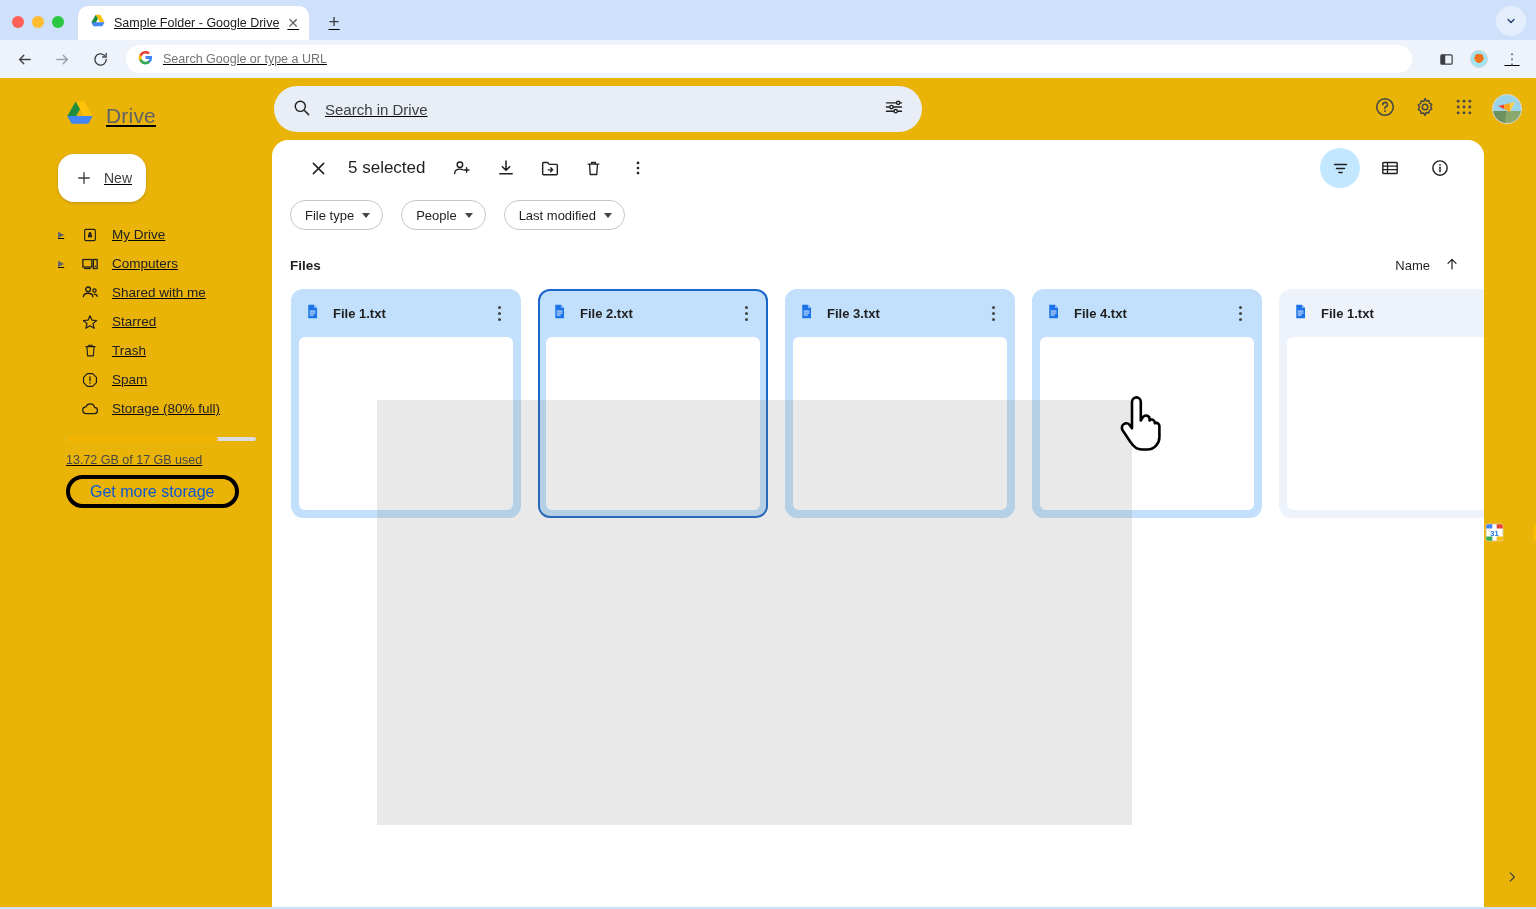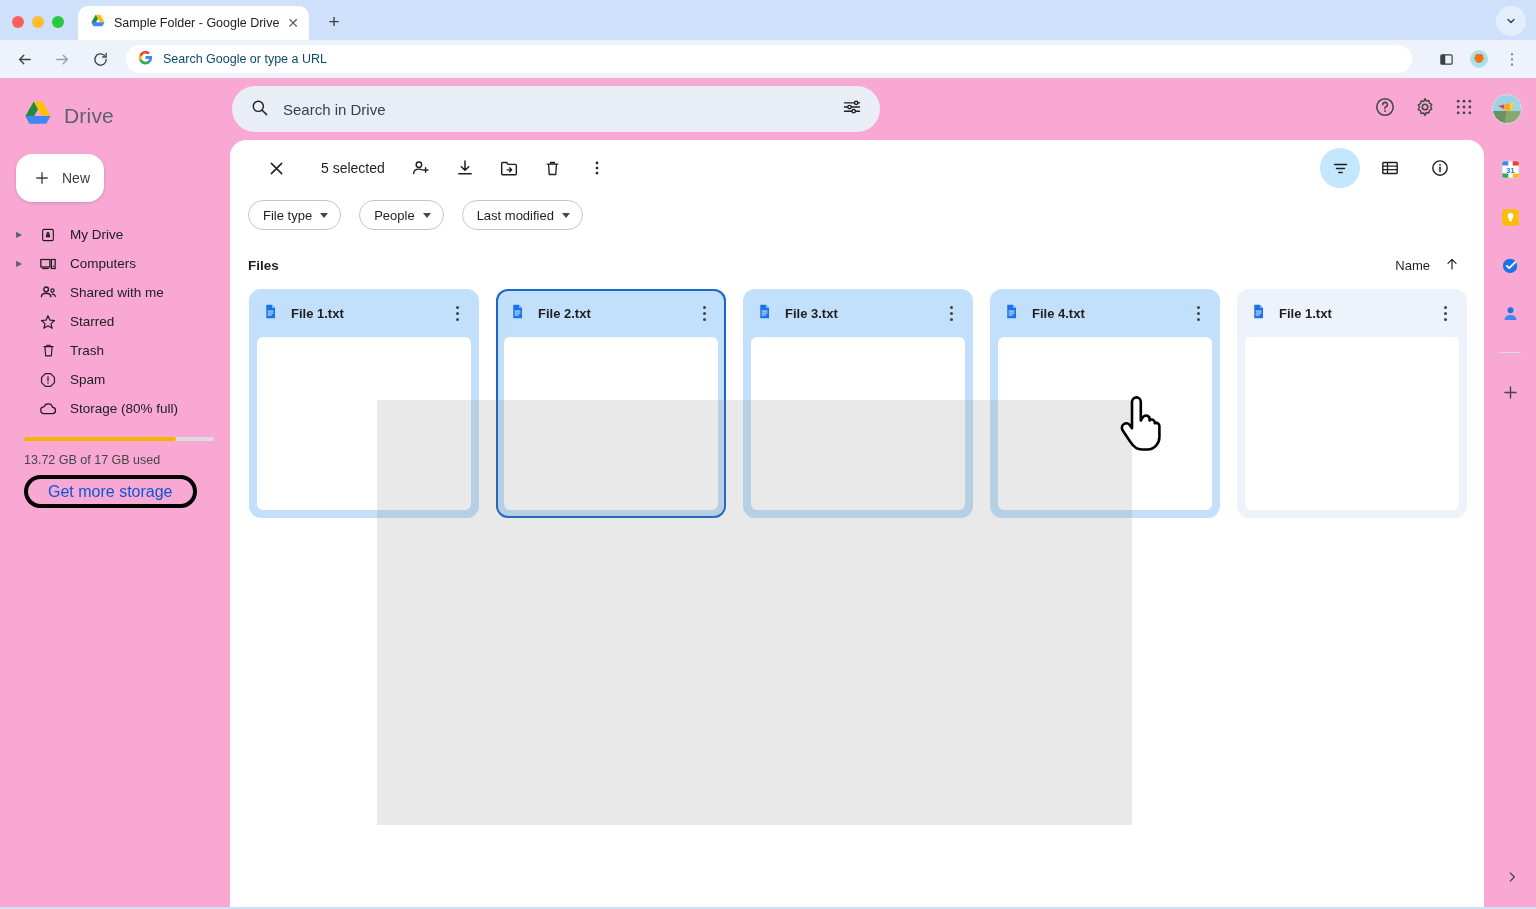--- a/index.html
+++ b/index.html
@@ -4,21 +4,21 @@
 <style>
   * { box-sizing: border-box; margin: 0; padding: 0; }
   html, body {
     width: 1536px; height: 909px;
     overflow: hidden;
     font-family: "Liberation Sans", sans-serif;
     background: #ffffff;
   }
 
   
-  .browser { width: 1536px; height: 909px; position: relative; background:#cfe0fb; }
+  .browser { width: 1536px; height: 909px; position: relative; background:#cfe0fb;text-decoration:underline; }
 
   .tabstrip {
     height: 40px; background: #cfe0fb;
     display: flex; align-items: flex-end; padding-left: 12px; position: relative;
   }
   .traffic { display:flex; align-items:center; gap:8px; padding-bottom:12px; padding-right:14px; }
   .dot { width:12px; height:12px; border-radius:50%; }
   .dot.red{background:#ff5f57;} .dot.yellow{background:#febc2e;} .dot.green{background:#28c840;}
 
   .tab {
@@ -40,33 +40,33 @@
   }
 
   .omnibar {
     height: 38px; background:#eef2fa; display:flex; align-items:center;
     padding: 0 12px; gap: 14px;
   }
   .navbtn { width:24px;height:24px;display:flex;align-items:center;justify-content:center;cursor:pointer;color:#5f6368;}
   .urlbox {
     flex:1; height:28px; background:#ffffff; border-radius:14px;
     display:flex; align-items:center; gap:10px; padding: 0 12px;
-    font-size:12.5px; color:#0c4a6e;
+    font-size:12.5px; color:#737373;
   }
   .omni-right { display:flex; align-items:center; gap:12px; padding-left:8px;}
   .avatar-sm {
     width:18px;height:18px;border-radius:50%;
     background:
       radial-gradient(circle at 50% 45%, #f4731f 0 38%, transparent 39%),
       #9fe4ef;
     border:1px solid #cfd8dc;
   }
 
   
-  .app { position:relative; width:1536px; height:829px; background:#f9a8d4; display:flex; }
+  .app { position:relative; width:1536px; height:829px; background:#eab308; display:flex;padding-left:42px; }
 
   
   .leftnav { width:230px; padding: 12px 0 0 0; flex-shrink:0; }
   .brand { display:flex; align-items:center; gap:10px; padding: 8px 0 0 22px; height:44px;}
   .brand-name { font-size:21px; color:#5f6368; letter-spacing:.2px;}
   .newbtn {
     margin: 20px 0 0 16px; width:88px; height:48px; border-radius:16px;
     background:#ffffff; box-shadow:0 1px 3px rgba(60,64,67,.25);
     display:flex; align-items:center; gap:10px; padding-left:16px;
     font-size:14px; color:#3c4043; cursor:pointer;
@@ -115,21 +115,21 @@
     z-index:2;
   }
 
   .panel {
     position:absolute; left:0; top:62px; right:52px; bottom:0;
     background:#ffffff; border-radius:16px 16px 0 0; overflow:hidden;
   }
 
   .selbar { height:56px; display:flex; align-items:center; padding-left:26px; gap:4px;}
   .selbar .iconbtn { width:40px;height:40px;border-radius:50%;display:flex;align-items:center;justify-content:center;cursor:pointer;color:#1f1f1f;}
-  .selcount { font-size:14px; color:#1f1f1f; margin: 0 12px 0 21px; }
+  .selcount { font-size:17px; color:#1f1f1f; margin: 0 12px 0 6px; }
   .selbar-right { margin-left:auto; display:flex; align-items:center; gap:10px; padding-right:24px;}
   .iconbtn.round-active {
     background:#c2e7ff; width:40px;height:40px;border-radius:50%;
     display:flex;align-items:center;justify-content:center;cursor:pointer;
   }
 
   .chiprow { display:flex; gap:18px; padding: 4px 0 0 18px; }
   .chip {
     height:30px; border:1px solid #c4c7c5; border-radius:16px; display:flex; align-items:center;
     gap:8px; padding: 0 12px 0 14px; font-size:13px; color:#1f1f1f; cursor:pointer; background:#fff;
@@ -162,21 +162,21 @@
   
   .dragrect {
     position:absolute; background:rgba(120,120,120,.16);
     pointer-events:none; z-index:5;
   }
   .cursor-hand { position:absolute; z-index:6; pointer-events:none; }
 
   
   .rail {
     position:absolute; right:0; top:62px; width:52px; bottom:0;
-    display:flex; flex-direction:column; align-items:center; padding-top:18px; gap:26px;
+    display:flex; flex-direction:row; align-items:center; padding-top:18px; gap:26px;
   }
   .railico { width:22px;height:22px;display:flex;align-items:center;justify-content:center;cursor:pointer;}
   .raildiv { width:22px; height:1px; background:#dadce0; margin: 2px 0;}
   .rail-expand {
     position:absolute; right:8px; bottom:14px; width:32px;height:32px;border-radius:50%;
     display:flex;align-items:center;justify-content:center;cursor:pointer;color:#444746;
   }
 </style>
 </head>
 <body>

